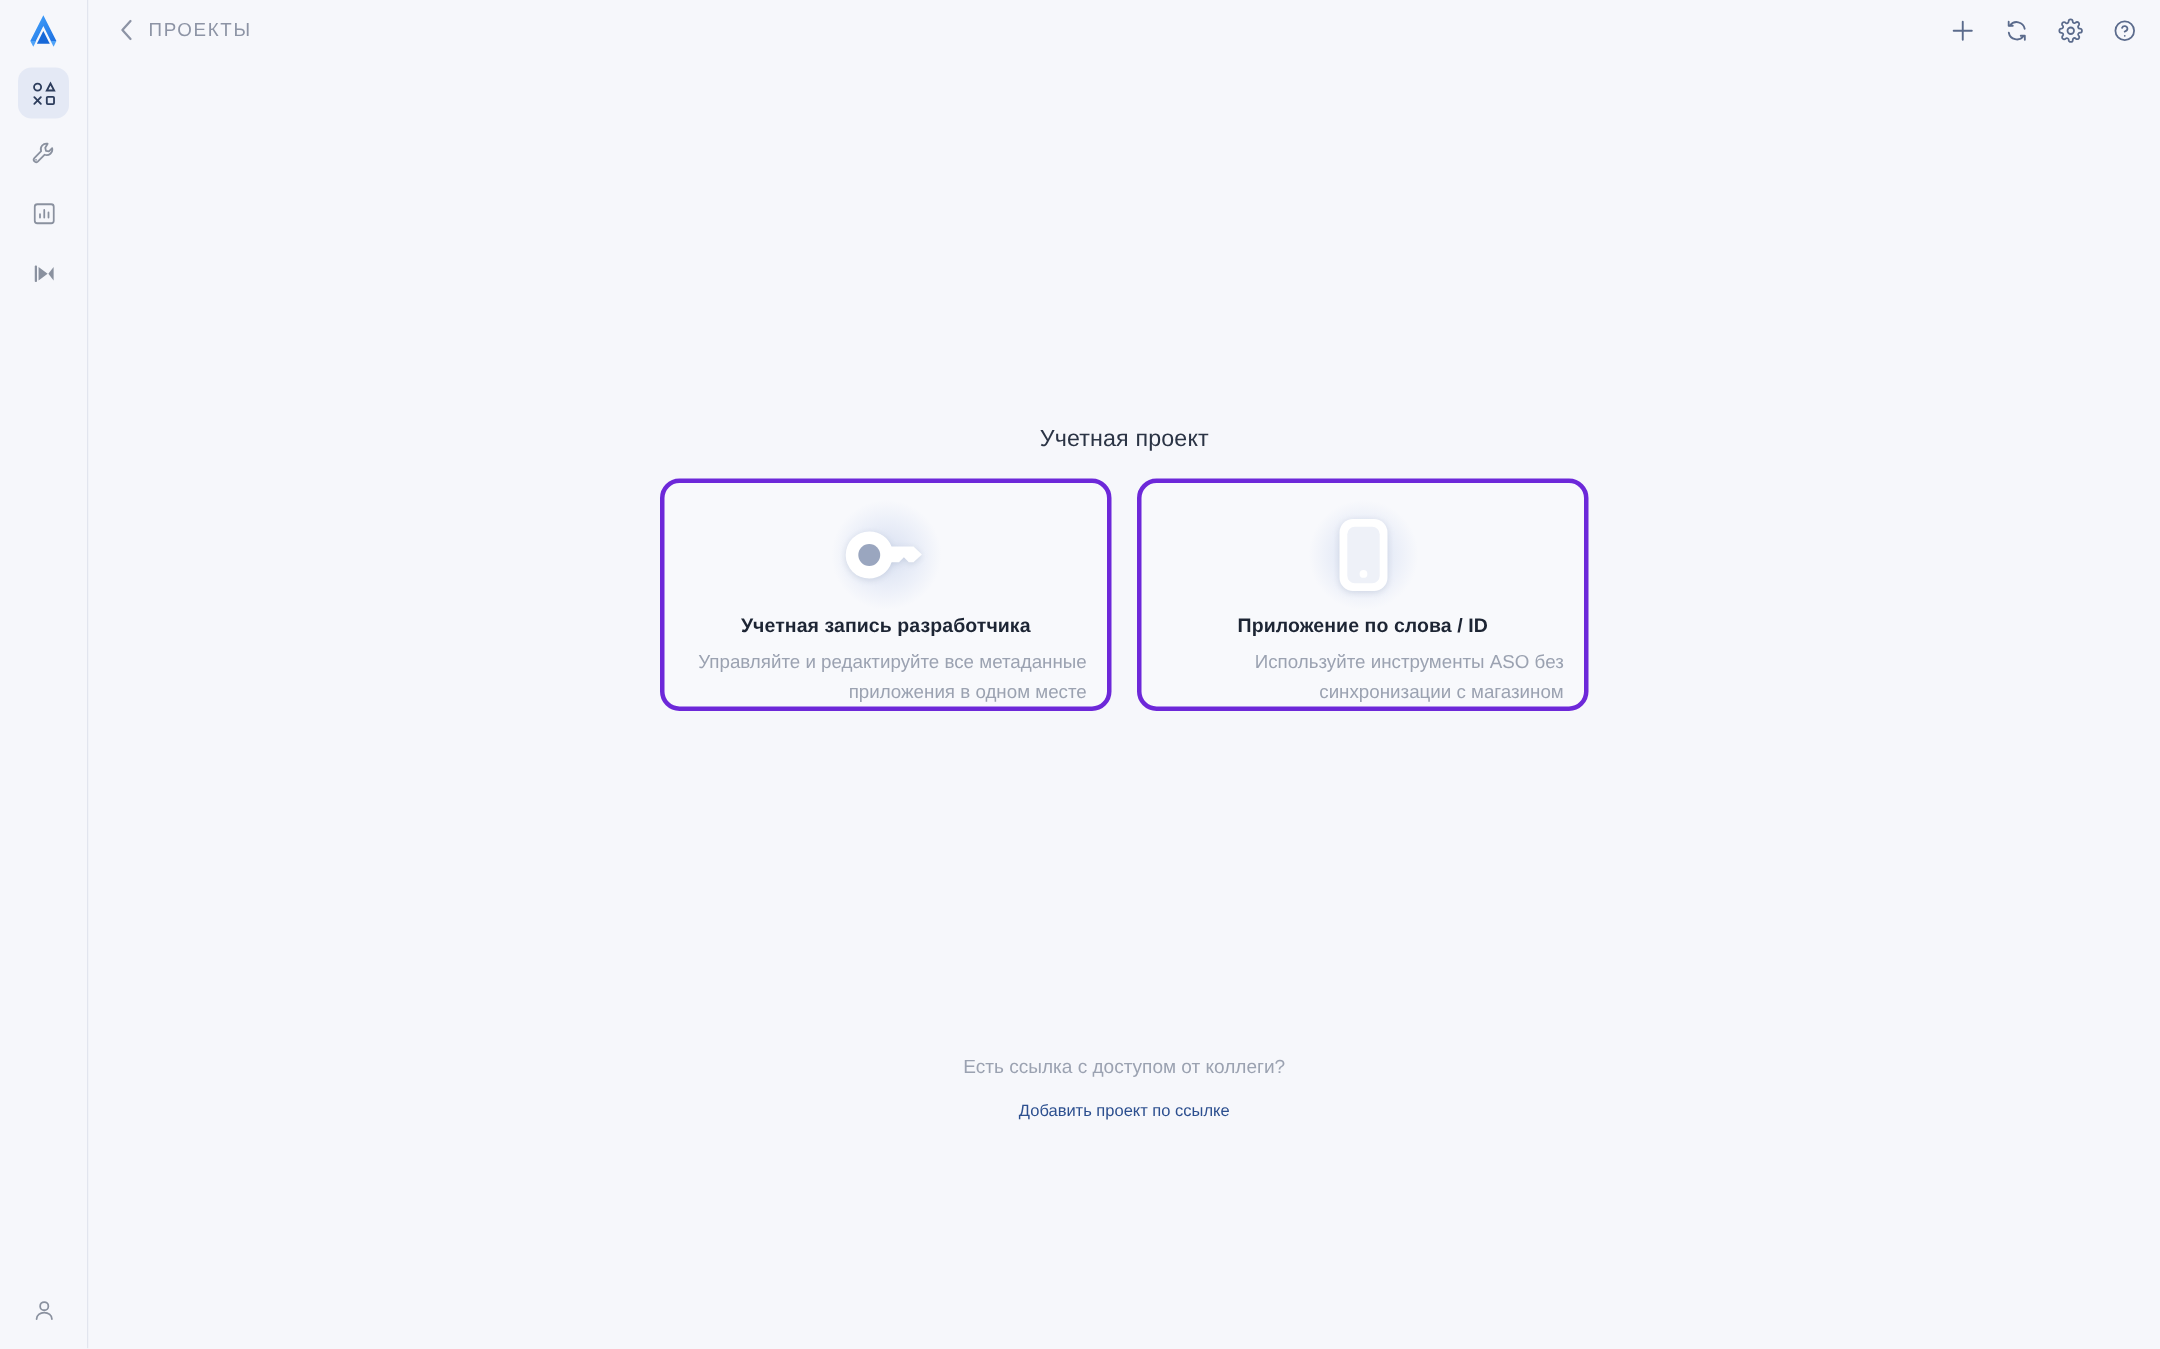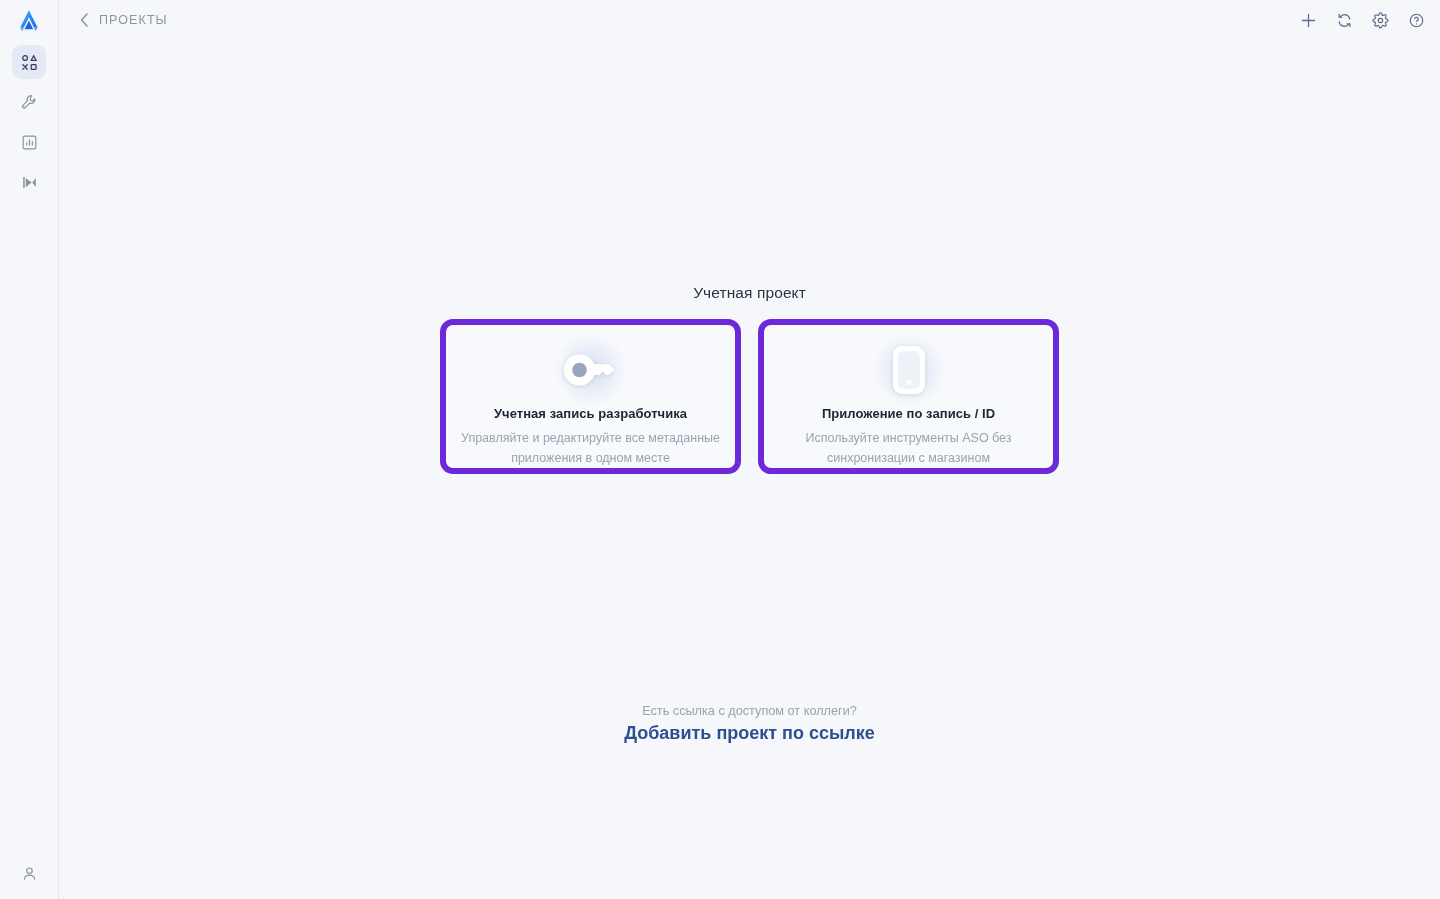--- a/index.html
+++ b/index.html
@@ -71,21 +71,21 @@
     font-size:15.5px; font-weight:400; color:#2b3445;
     letter-spacing:.1px;
   }
   .cards {
     margin-top:17px;
     display:flex; gap:17px;
   }
   .card {
     width:301px; height:155px;
     background:#f8f9fc;
-    border:6px solid #6d28d9;
+    border:3px solid #6d28d9;
     border-radius:13px;
     display:flex; flex-direction:column; align-items:center;
     cursor:pointer;
     box-shadow:0 0 0 0 rgba(0,0,0,0);
   }
   .card-icon {
     height:62px; margin-top:19px;
     display:flex; align-items:center; justify-content:center;
     position:relative;
   }
@@ -98,33 +98,33 @@
   .card-icon svg { position:relative; z-index:2; display:block;
     filter: drop-shadow(0 1px 2px rgba(150,162,190,.35)); }
   .card-title {
     margin-top:10px;
     font-size:13px; font-weight:700; color:#1d2534;
     letter-spacing:.05px;
   }
   .card-desc {
     margin-top:7px;
     font-size:12.5px; font-weight:400; color:#9ba2b1;
-    text-align:center; line-height:20px;
+    text-align:right; line-height:20px;
     width:268px;
   }
 
   
   .bottom-block {
     position:absolute; left:0; right:0; top:664px;
     display:flex; flex-direction:column; align-items:center;
   }
   .bottom-q { font-size:12.7px; color:#9ba2b1; }
   .bottom-link {
-    margin-top:5px;
-    font-size:18px; font-weight:700; color:#2c4f8f;
+    margin-top:17px;
+    font-size:11px; font-weight:400; color:#2c4f8f;
     cursor:pointer; text-decoration:none;
   }
 </style>
 </head>
 <body>
 
 <div class="app">
 
   <div class="sidebar">
 
@@ -246,21 +246,21 @@
 
         <div class="card">
           <div class="card-icon">
             <div class="glow"></div>
             <svg width="36" height="52" viewBox="0 0 36 52">
               <rect x="2" y="2" width="32" height="48" rx="9" fill="#ffffff"></rect>
               <rect x="7.2" y="7.2" width="21.6" height="37.6" rx="5" fill="#eef1f8"></rect>
               <circle cx="18" cy="38.6" r="2.6" fill="#ffffff"></circle>
             </svg>
           </div>
-          <div class="card-title">Приложение по запись / ID</div>
+          <div class="card-title">Приложение по слова / ID</div>
           <div class="card-desc">Используйте инструменты ASO без синхронизации с магазином</div>
         </div>
 
 
       </div>
 
       <div class="bottom-block">
         <div class="bottom-q">Есть ссылка с доступом от коллеги?</div>
         <a class="bottom-link">Добавить проект по ссылке</a>
       </div>

